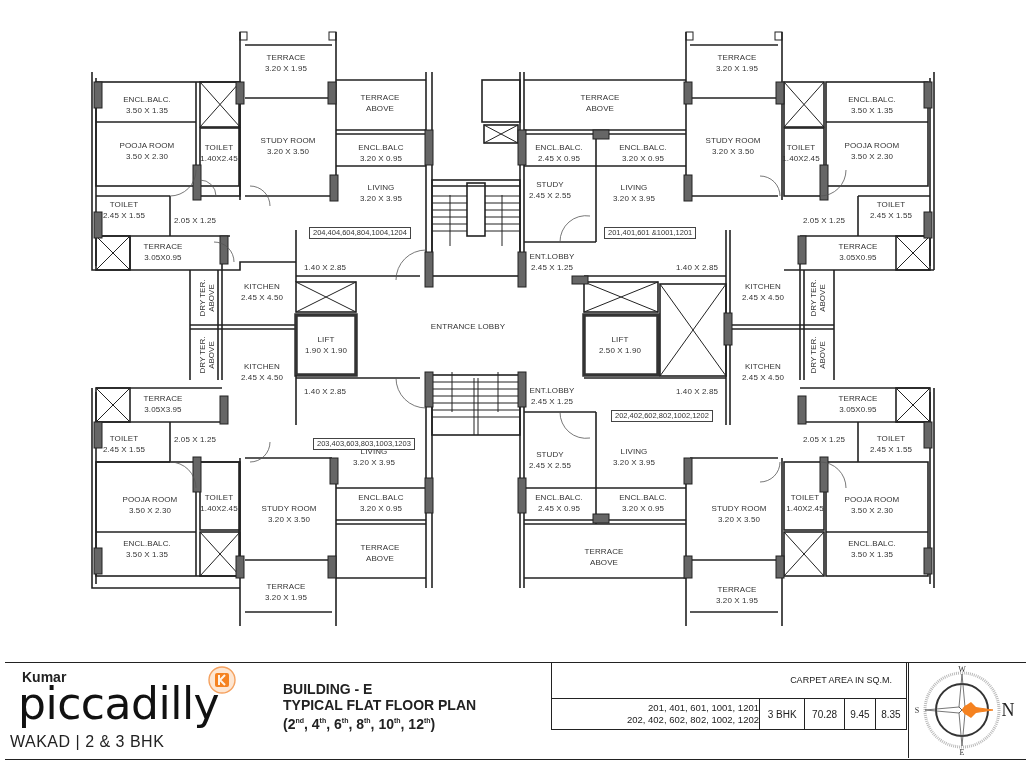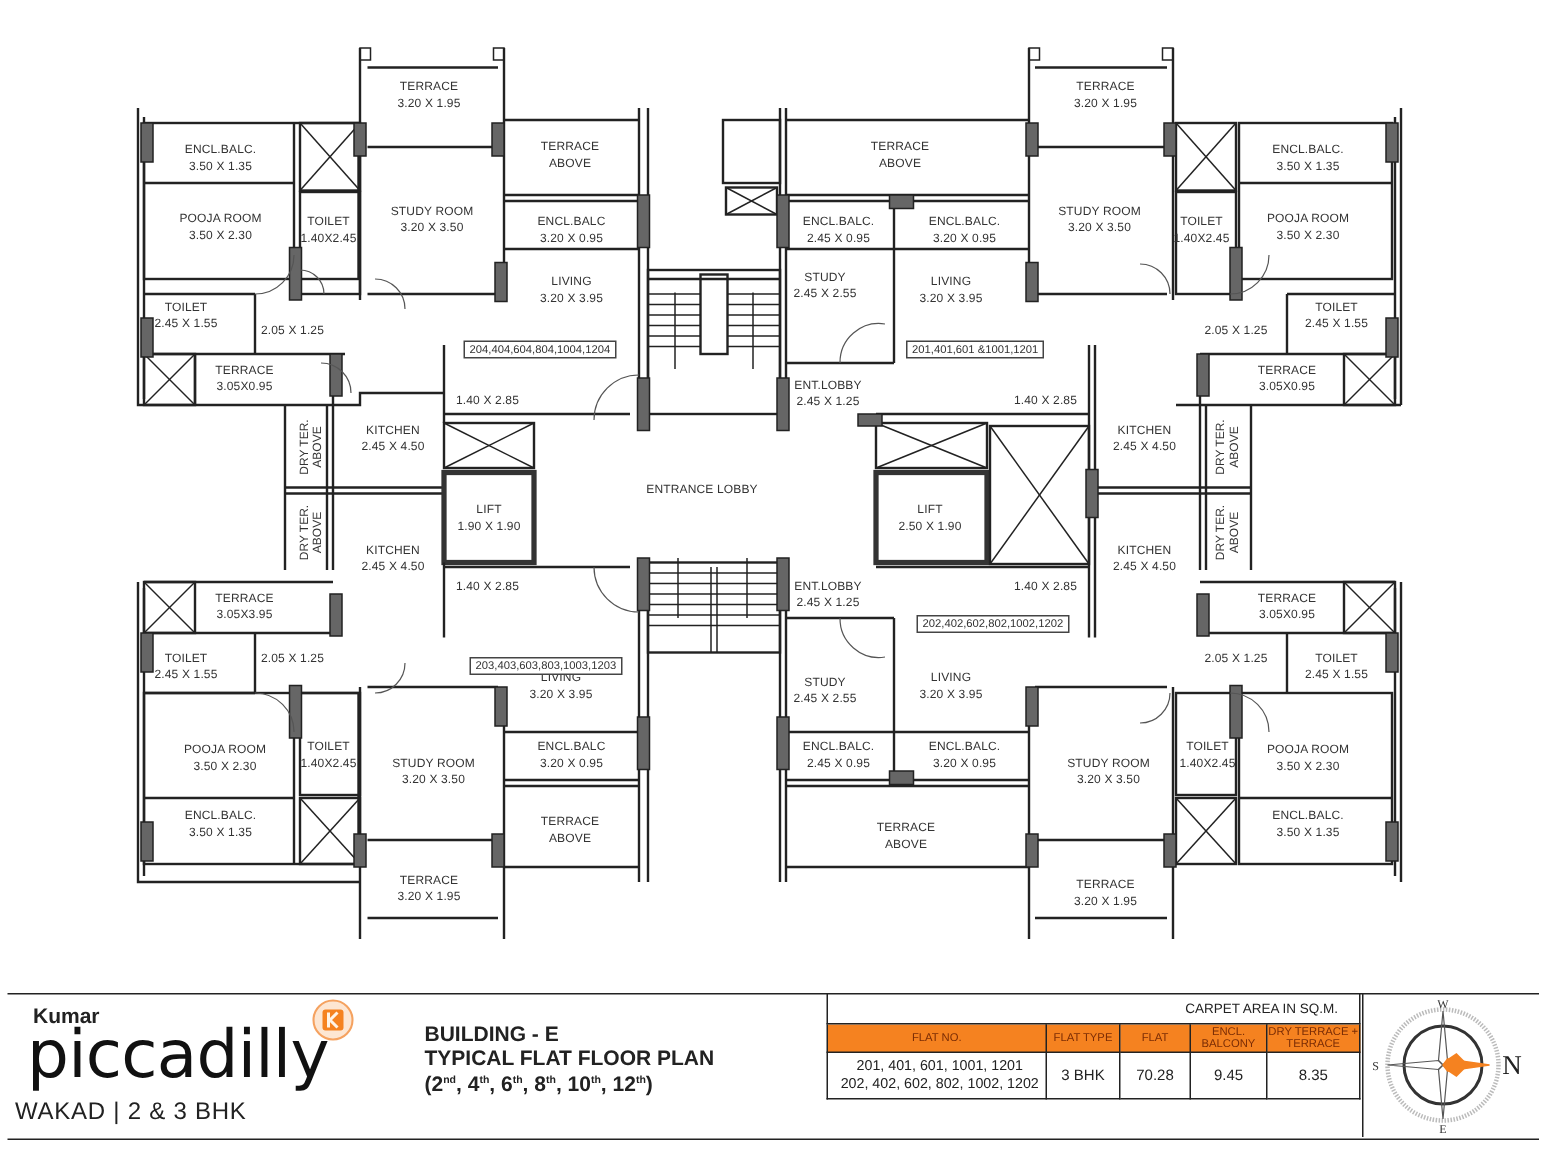--- a/index.html
+++ b/index.html
@@ -13,24 +13,24 @@
   
   #footer { position: absolute; left: 0; top: 660px; width: 1031px; height: 123px; }
   .footer-frame { position: absolute; left: 5px; top: 2px; width: 1021px; height: 96px; border-top: 1px solid #222; border-bottom: 1px solid #222; }
   .brand-kumar { position: absolute; left: 22px; top: 9px; font-size: 14px; font-weight: bold; color: #222; }
   .brand-name { position: absolute; left: 18px; top: 18px; font-size: 44px; font-family: "DejaVu Sans", sans-serif; color: #111; letter-spacing: -0.5px; }
   .brand-sub { position: absolute; left: 10px; top: 73px; font-size: 16px; color: #222; letter-spacing: 0.5px; }
   .title-block { position: absolute; left: 283px; top: 21px; font-family: "Liberation Sans", sans-serif; font-weight: bold; font-size: 14px; line-height: 16px; color: #222; }
   .title-block sup { font-size: 7px; }
   .area-table { position: absolute; left: 551px; top: 2px; width: 356px; border-collapse: collapse; font-size: 9px; }
   .area-table td { border: 1px solid #222; text-align: center; padding: 0; }
-  .area-table .cap { text-align: right; padding-right: 14px; height: 20px; font-size: 9px; border-top: none; margin-top: 12px; }
+  .area-table .cap { text-align: right; padding-right: 14px; height: 36px; font-size: 9px; border-top: none; margin-top: 12px; }
   .area-table .hd td { background: #f58220; color: #7a2c05; font-size: 7.5px; height: 18px; line-height: 8px; }
   .area-table .row td { height: 30px; font-size: 10px; color: #222; }
-  .area-table .row td.fl { text-align: center; padding-left: 4px; font-size: 9.5px; line-height: 12px; margin-left: 22px; }
+  .area-table .row td.fl { text-align: right; padding-left: 4px; font-size: 9.5px; line-height: 12px; margin-left: 22px; }
   .compass { position: absolute; left: 908px; top: 2px; width: 117px; height: 96px; border-left: 1px solid #222; }
 </style>
 </head>
 <body>
 
 <div id="plan">
   <svg width="1031" height="660" viewBox="0 0 1031 660" xmlns="http://www.w3.org/2000/svg" style="position:absolute;left:0;top:0">
     <g fill="none" stroke="#222" stroke-width="1.6">
 
       <path d="M92 72 L92 270 L240 270 L240 262 L296 262"></path>
@@ -559,27 +559,20 @@
     <div>BUILDING - E</div>
     <div>TYPICAL FLAT FLOOR PLAN</div>
     <div id="floor-list">(<span>2</span><sup>nd</sup>, <span>4</span><sup>th</sup>, <span>6</span><sup>th</sup>, <span>8</span><sup>th</sup>, <span>10</span><sup>th</sup>, <span>12</span><sup>th</sup>)</div>
   </div>
 
   <table class="area-table">
     <tbody>
         <tr>
           <td colspan="5" class="cap">CARPET AREA IN SQ.M.</td>
         </tr>
-    <tr class="hd">
-      <td style="width:145px">FLAT NO.</td>
-      <td style="width:48px">FLAT TYPE</td>
-      <td style="width:46px">FLAT</td>
-      <td style="width:50px">ENCL. BALCONY</td>
-      <td>DRY TERRACE + TERRACE</td>
-    </tr>
     <tr class="row">
       <td class="fl"><span>201, 401, 601, 1001, 1201</span><br><span>202, 402, 602, 802, 1002, 1202</span></td>
       <td>3 BHK</td>
       <td>70.28</td>
       <td>9.45</td>
       <td>8.35</td>
     </tr>
   </tbody>
     </table>
 

